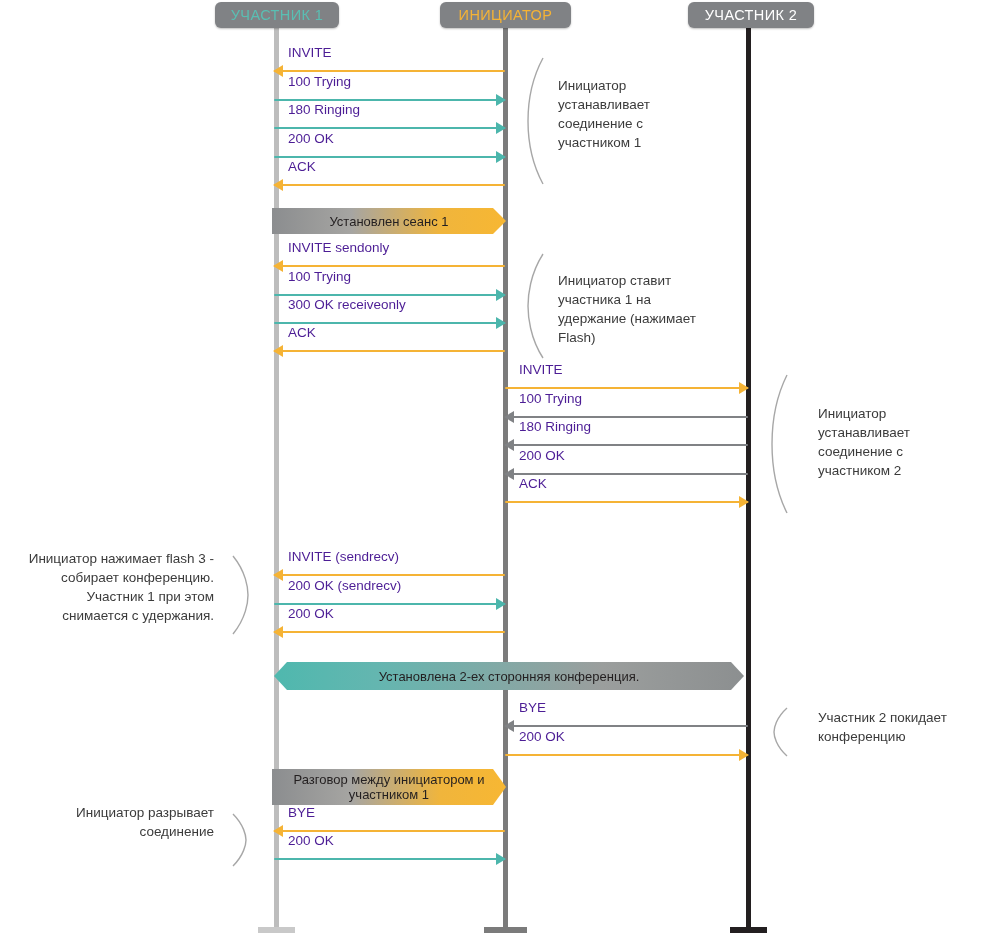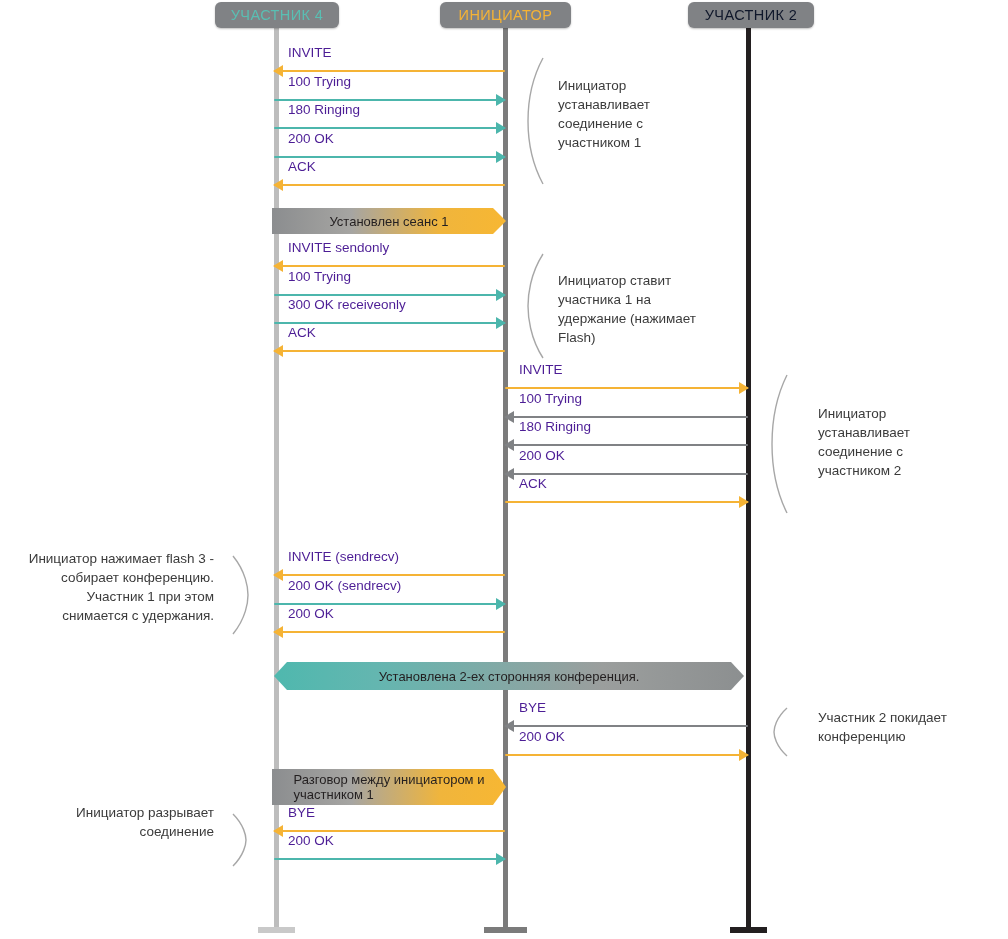--- a/index.html
+++ b/index.html
@@ -30,21 +30,21 @@
   
   .actor {
     position: absolute; top: 2px; height: 26px;
     background: #808285; border-radius: 6px;
     display: flex; align-items: center; justify-content: center;
     font-size: 14.5px; letter-spacing: .4px; white-space: nowrap;
     box-shadow: 0 1px 2px rgba(0,0,0,.25);
   }
   .actor-p1 { left: 215px; width: 124px; color: #59bfb3; }
   .actor-in { left: 440px; width: 131px; color: #f5b335; }
-  .actor-p2 { left: 688px; width: 126px; color: #0f172a; }
+  .actor-p2 { left: 688px; width: 126px; color: #ffffff; }
 
   
   .msg { position: absolute; height: 30px; }
   .msg .label {
     position: absolute; left: 0; right: 0; top: -3px;
     text-align: left; font-size: 13.5px; color: #4c1d95;
     white-space: nowrap; line-height: 16px; margin-left: 14px;
   }
   .msg .line {
     position: absolute; left: 0; right: 0; bottom: 6px;
@@ -61,21 +61,21 @@
   .c-orange.to-left  .head { border-right-color: #f5b335; }
   .c-orange.to-right .head { border-left-color:  #f5b335; }
   .c-teal .line { background: #4cb6ac; }
   .c-teal.to-right .head { border-left-color:  #4cb6ac; }
   .c-gray .line { background: #808285; }
   .c-gray.to-left  .head { border-right-color: #808285; }
 
   
   .banner {
     position: absolute; display: flex; align-items: center; justify-content: center;
-    font-size: 13px; color: #231f20; line-height: 15px;
+    font-size: 13px; color: #231f20; text-align: center; line-height: 15px;
     padding: 0 24px;
   }
   .banner.gray-orange { background: linear-gradient(90deg,#8b8d8f 0%,#a6a5a2 34%,#f0b53c 72%,#f7b733 100%); }
   .banner.orange-gray { background: linear-gradient(90deg,#f7b733 0%,#f0b53c 30%,#a6a5a2 70%,#8b8d8f 100%); }
   .banner.teal-gray   { background: linear-gradient(90deg,#4fb8ae 0%,#64b6b0 22%,#9b9e9d 70%,#8c8f90 100%); }
   .b-right { clip-path: polygon(0 0,calc(100% - 13px) 0,100% 50%,calc(100% - 13px) 100%,0 100%,0 100%); }
   .b-both  { clip-path: polygon(13px 0,calc(100% - 13px) 0,100% 50%,calc(100% - 13px) 100%,13px 100%,0 50%); }
 
   
   .note {
@@ -99,21 +99,21 @@
   <div class="lifeline ll-in">
     <div class="stem"></div>
     <div class="foot"></div>
   </div>
   <div class="lifeline ll-p2">
     <div class="stem"></div>
     <div class="foot"></div>
   </div>
 
   <div class="actor actor-p1">
-    <span>УЧАСТНИК 4</span>
+    <span>УЧАСТНИК 1</span>
   </div>
   <div class="actor actor-in">
     <span>ИНИЦИАТОР</span>
   </div>
   <div class="actor actor-p2">
     <span>УЧАСТНИК 2</span>
   </div>
 
   <div class="msg c-orange to-left" style="left:274px;width:231px;top:48px;">
     <div class="label">INVITE</div>

